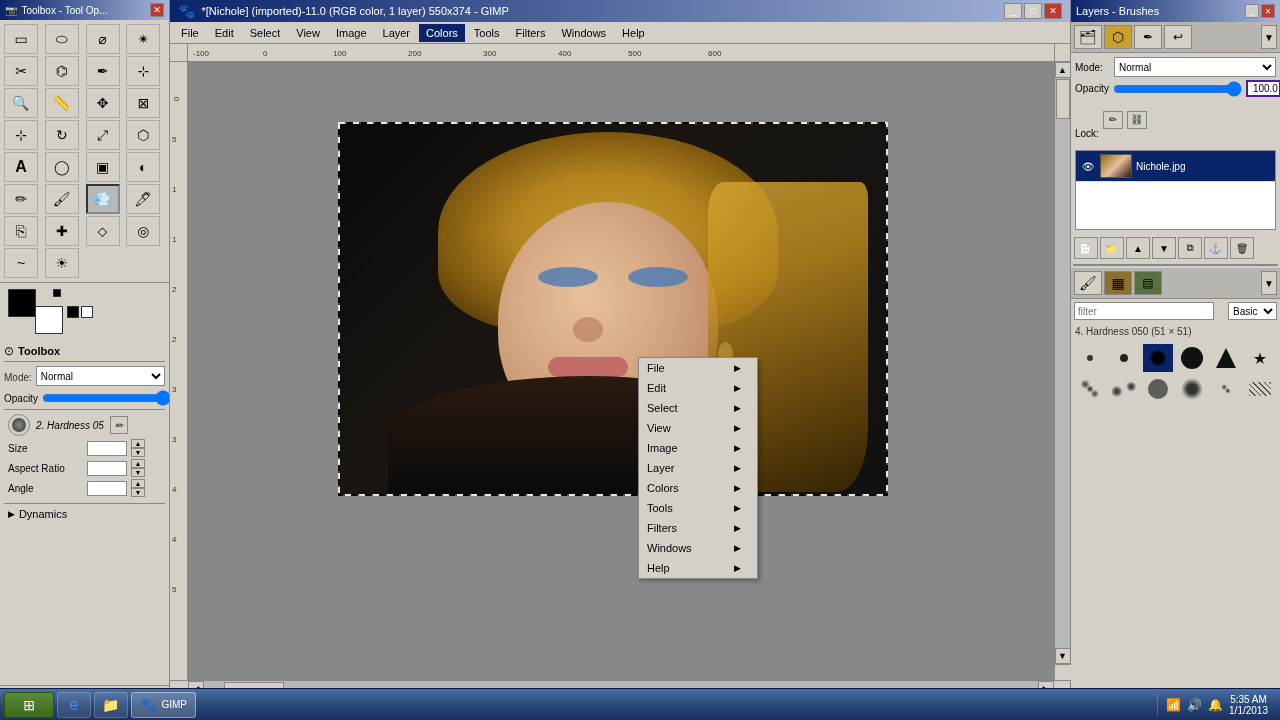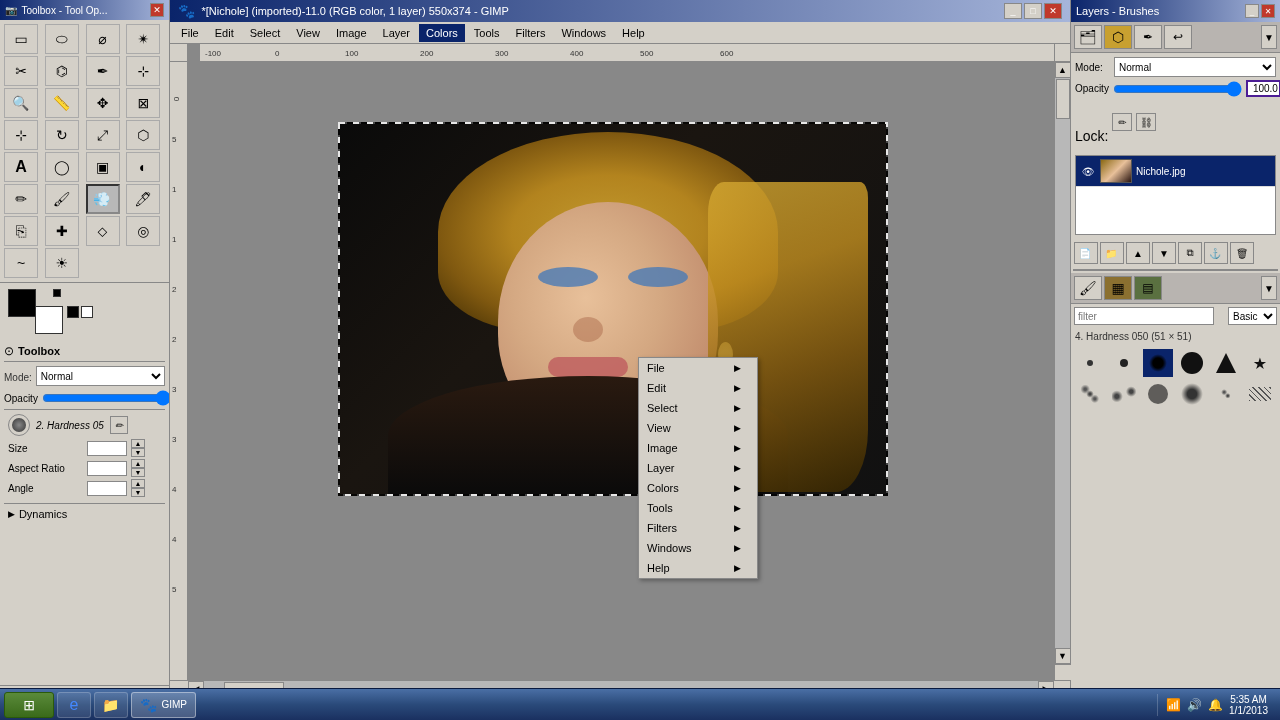--- a/index.html
+++ b/index.html
@@ -51,21 +51,21 @@
     .title-controls { display: flex; gap: 2px; }
     .title-btn { width: 18px; height: 16px; background: #d4d0c8; border: 1px solid #888; display: flex; align-items: center; justify-content: center; font-size: 9px; cursor: pointer; }
     .title-btn.close { background: #c0392b; color: white; }
 
     
     .menu-bar { background: #d4d0c8; border-bottom: 1px solid #888; display: flex; align-items: center; padding: 2px 4px; height: 22px; gap: 2px; }
     .menu-item { padding: 2px 6px; font-size: 11px; cursor: pointer; border: 1px solid transparent; }
     .menu-item:hover, .menu-item.active { background: #0a246a; color: white; border: 1px solid #0a246a; }
 
     
-    .ruler-h { height: 18px; background: #d4d0c8; border-bottom: 1px solid #888; display: flex; align-items: flex-end; padding-left: 18px; font-size: 9px; color: #333; position: relative; margin-left: 12px; }
+    .ruler-h { height: 18px; background: #d4d0c8; border-bottom: 1px solid #888; display: flex; align-items: flex-end; padding-left: 18px; font-size: 9px; color: #333; position: relative; }
 
     
     .scrollbar-v { width: 16px; background: #d4d0c8; border-left: 1px solid #888; display: flex; flex-direction: column; align-items: center; }
     .scroll-btn { width: 16px; height: 16px; background: #d4d0c8; border: 1px solid #888; display: flex; align-items: center; justify-content: center; font-size: 9px; cursor: pointer; }
     .scroll-track { flex: 1; background: #b8b8b8; width: 100%; }
     .scroll-thumb { width: 14px; height: 40px; background: #d4d0c8; border: 1px solid #888; margin: 1px auto; }
 
     
     .scrollbar-h { height: 16px; background: #d4d0c8; border-top: 1px solid #888; display: flex; align-items: center; }
     .scroll-h-btn { width: 16px; height: 16px; background: #d4d0c8; border: 1px solid #888; display: flex; align-items: center; justify-content: center; font-size: 9px; cursor: pointer; }
@@ -81,21 +81,21 @@
 
     .layers-section { padding: 4px; }
     .mode-row-right { display: flex; align-items: center; gap: 4px; margin-bottom: 3px; }
     .mode-label { font-size: 10px; width: 35px; }
     .mode-select-right { flex: 1; height: 20px; font-size: 10px; background: #fff; border: 1px solid #888; }
     .opacity-row { display: flex; align-items: center; gap: 4px; margin-bottom: 3px; }
     .opacity-label { font-size: 10px; width: 45px; }
     .opacity-slider { flex: 1; height: 16px; }
     .opacity-value { width: 35px; background: #fff; border: 2px solid #4c1d95; font-size: 10px; text-align: right; padding: 1px; }
     .lock-row { display: flex; align-items: center; gap: 4px; margin-bottom: 3px; }
-    .lock-label { font-size: 14px; margin-top: 28px; }
+    .lock-label { font-size: 10px; margin-top: 28px; }
     .lock-icon { width: 20px; height: 18px; background: #d4d0c8; border: 1px solid #888; display: flex; align-items: center; justify-content: center; font-size: 10px; }
 
     .layer-list { background: #fff; border: 1px solid #888; margin: 4px; min-height: 80px; }
     .layer-item { display: flex; align-items: center; gap: 4px; padding: 3px 4px; border-bottom: 1px solid #ddd; background: #0a246a; color: white; }
     .layer-eye { width: 16px; height: 16px; display: flex; align-items: center; justify-content: center; font-size: 10px; cursor: pointer; }
     .layer-thumb { width: 32px; height: 24px; background: #888; border: 1px solid #555; }
     .layer-name { font-size: 10px; flex: 1; }
 
     .layer-buttons { display: flex; gap: 2px; padding: 3px; flex-wrap: wrap; }
     .layer-btn { width: 24px; height: 22px; background: #d4d0c8; border: 1px solid #888; display: flex; align-items: center; justify-content: center; font-size: 10px; cursor: pointer; }

